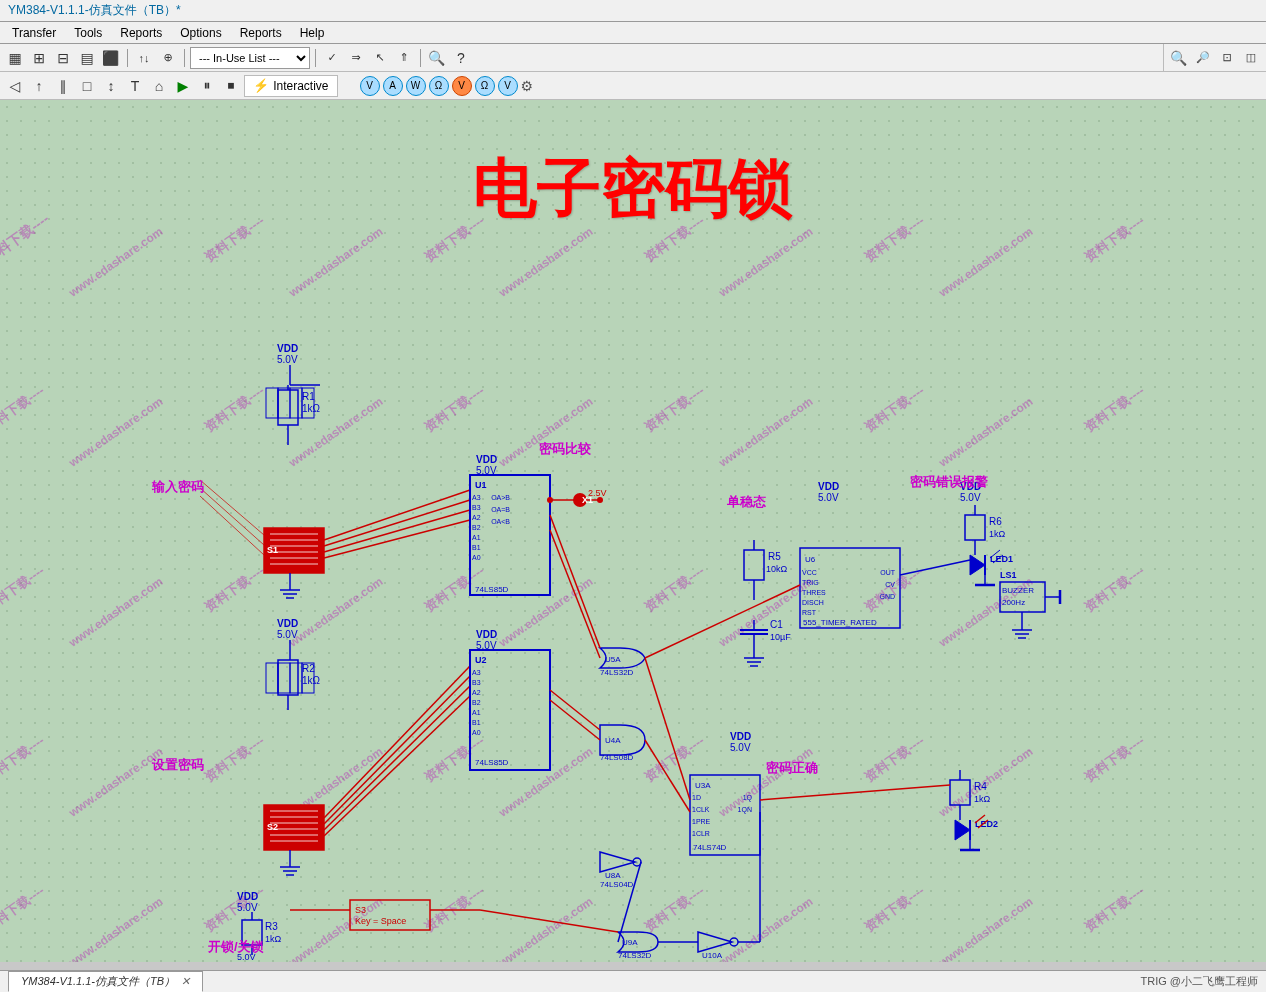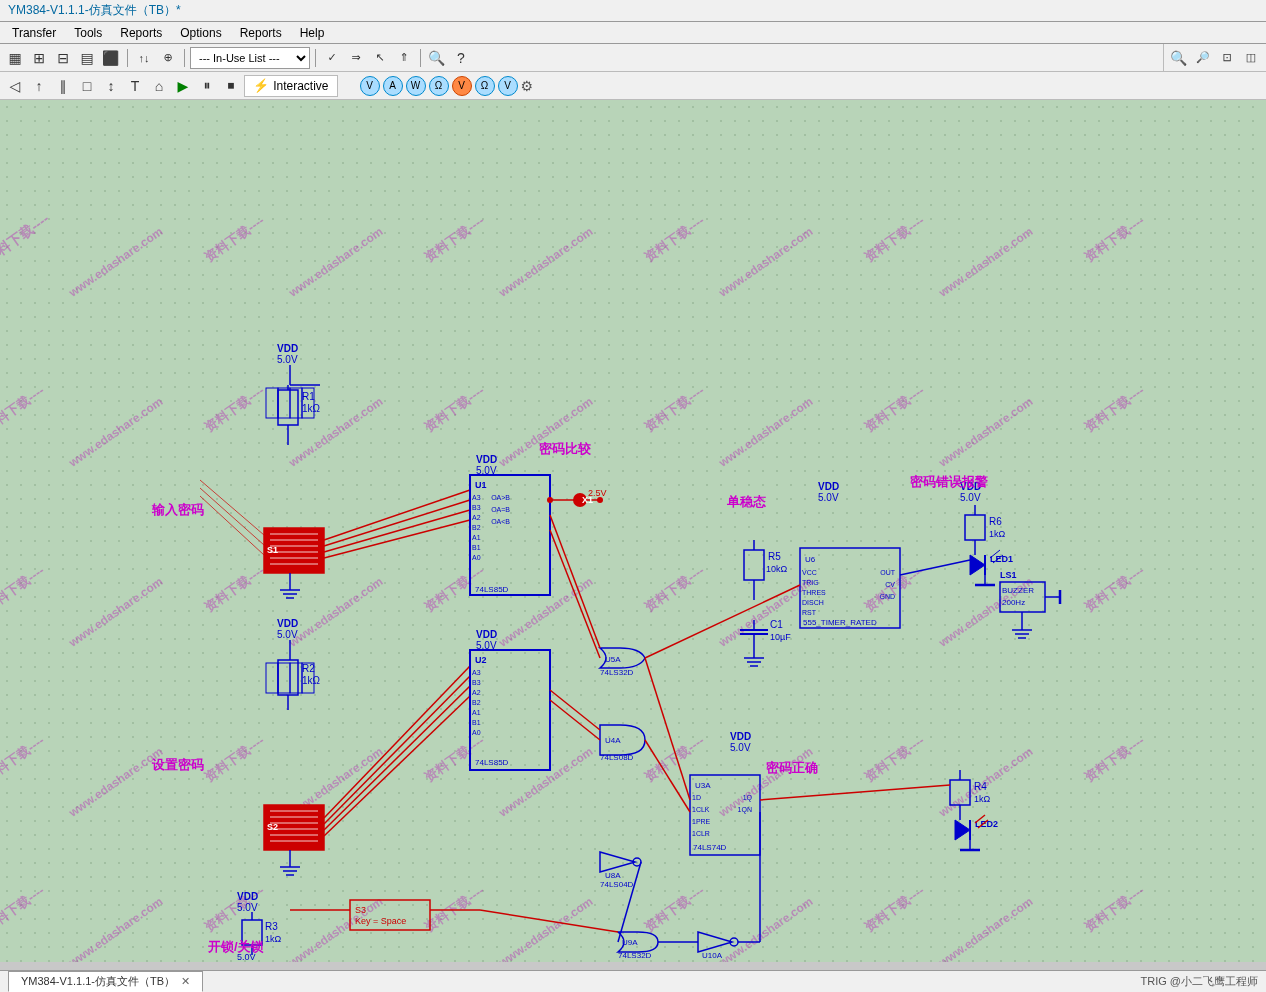--- a/index.html
+++ b/index.html
@@ -216,20 +216,21 @@
     .tab {
       background: #ddd;
       border: 1px solid #999;
       border-bottom: none;
       padding: 2px 12px;
       font-size: 11px;
       cursor: pointer;
       height: 100%;
       display: flex;
       align-items: center;
+      font-style: italic;
     }
     .tab.active {
       background: #fff;
       border-bottom: 1px solid #fff;
     }
     .status-right {
       font-size: 11px;
       color: #555;
     }
 
@@ -385,20 +386,21 @@
   <div class="watermark" style="top:800px; left:200px;">资料下载----</div>
   <div class="watermark" style="top:825px; left:280px; font-size:12px;">www.edashare.com</div>
   <div class="watermark" style="top:800px; left:420px;">资料下载----</div>
   <div class="watermark" style="top:825px; left:490px; font-size:12px;">www.edashare.com</div>
   <div class="watermark" style="top:800px; left:640px;">资料下载----</div>
   <div class="watermark" style="top:825px; left:710px; font-size:12px;">www.edashare.com</div>
   <div class="watermark" style="top:800px; left:860px;">资料下载----</div>
   <div class="watermark" style="top:825px; left:930px; font-size:12px;">www.edashare.com</div>
   <div class="watermark" style="top:800px; left:1080px;">资料下载----</div>
 
+  <div class="circuit-title">电子密码锁</div>
 
   <svg id="circuit-svg" xmlns="http://www.w3.org/2000/svg">
 
     <text x="277" y="252" font-size="10" fill="#0000cc" font-weight="bold">VDD</text>
     <text x="277" y="263" font-size="10" fill="#0000cc">5.0V</text>
     <line x1="290" y1="265" x2="290" y2="285" stroke="#0000cc" stroke-width="1.5"></line>
 
     <line x1="288" y1="285" x2="288" y2="290" stroke="#0000cc" stroke-width="1.5"></line>
     <rect x="278" y="290" width="20" height="35" fill="none" stroke="#0000cc" stroke-width="1.5"></rect>
     <text x="302" y="300" font-size="10" fill="#0000cc">R1</text>
@@ -659,21 +661,21 @@
     <rect x="290" y="288" width="12" height="30" fill="none" stroke="#0000cc" stroke-width="1"></rect>
     <rect x="302" y="288" width="12" height="30" fill="none" stroke="#0000cc" stroke-width="1"></rect>
 
     <rect x="266" y="563" width="12" height="30" fill="none" stroke="#0000cc" stroke-width="1"></rect>
     <rect x="278" y="563" width="12" height="30" fill="none" stroke="#0000cc" stroke-width="1"></rect>
     <rect x="290" y="563" width="12" height="30" fill="none" stroke="#0000cc" stroke-width="1"></rect>
     <rect x="302" y="563" width="12" height="30" fill="none" stroke="#0000cc" stroke-width="1"></rect>
 
   </svg>
 
-  <div class="circuit-label" style="left:152px; top:401px;">输入密码</div>
+  <div class="circuit-label" style="left:152px; top:378px;">输入密码</div>
   <div class="circuit-label" style="left:152px; top:656px;">设置密码</div>
   <div class="circuit-label" style="left:202px; top:838px;margin-left:6px;">开锁/关锁</div>
   <div class="circuit-label" style="left:539px; top:340px;">密码比较</div>
   <div class="circuit-label" style="left:727px; top:393px;">单稳态</div>
   <div class="circuit-label" style="left:910px; top:373px;">密码错误报警</div>
   <div class="circuit-label" style="left:766px; top:659px;">密码正确</div>
 
 </div>
 
 <div id="status-bar">

